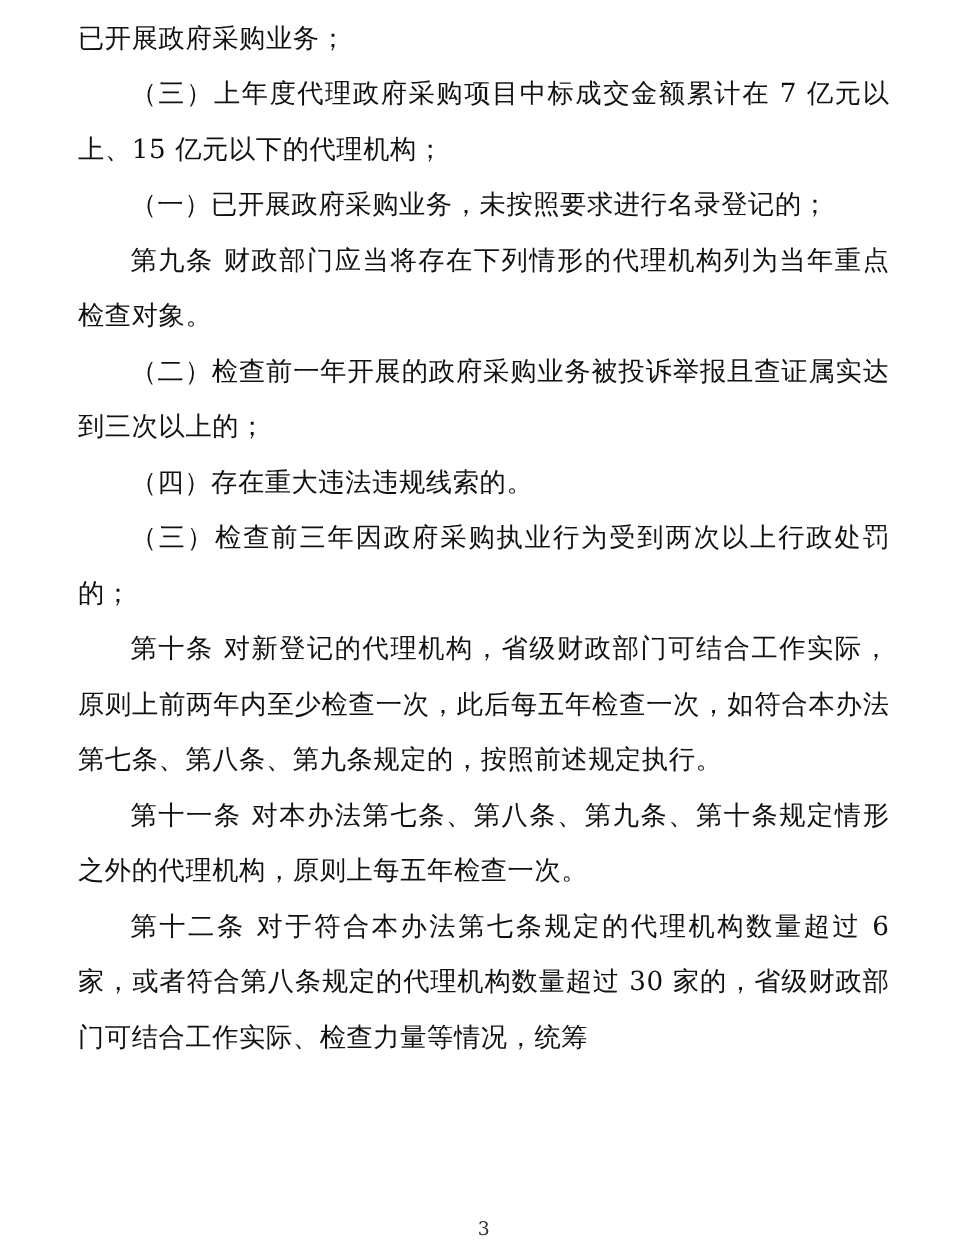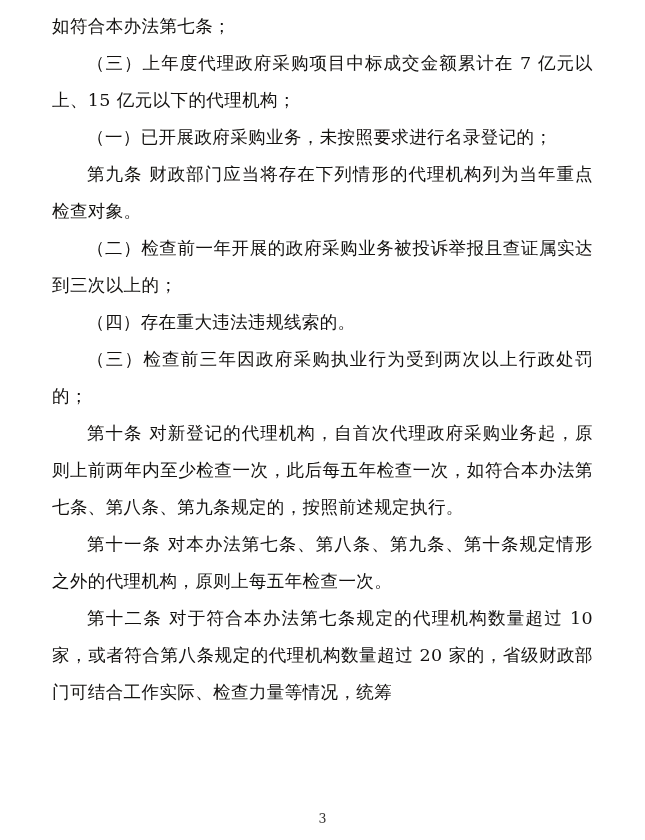--- a/index.html
+++ b/index.html
@@ -43,25 +43,25 @@
     font-size: 12.5px;
     color: #33312f;
     font-family: "DejaVu Serif", "Liberation Serif", serif;
   }
 </style>
 </head>
 <body>
 
 <div class="page">
 
-  <p class="para">如符合本办法第七条；</p>
+  <p class="para">已开展政府采购业务；</p>
   <p class="para indent">（三）上年度代理政府采购项目中标成交金额累计在 7 亿元以上、15 亿元以下的代理机构；</p>
   <p class="para indent">（一）已开展政府采购业务，未按照要求进行名录登记的；</p>
   <p class="para indent">第九条 财政部门应当将存在下列情形的代理机构列为当年重点检查对象。</p>
   <p class="para indent">（二）检查前一年开展的政府采购业务被投诉举报且查证属实达到三次以上的；</p>
   <p class="para indent">（四）存在重大违法违规线索的。</p>
   <p class="para indent">（三）检查前三年因政府采购执业行为受到两次以上行政处罚的；</p>
-  <p class="para indent">第十条 对新登记的代理机构，自首次代理政府采购业务起，原则上前两年内至少检查一次，此后每五年检查一次，如符合本办法第七条、第八条、第九条规定的，按照前述规定执行。</p>
+  <p class="para indent">第十条 对新登记的代理机构，省级财政部门可结合工作实际，原则上前两年内至少检查一次，此后每五年检查一次，如符合本办法第七条、第八条、第九条规定的，按照前述规定执行。</p>
   <p class="para indent">第十一条 对本办法第七条、第八条、第九条、第十条规定情形之外的代理机构，原则上每五年检查一次。</p>
-  <p class="para indent">第十二条 对于符合本办法第七条规定的代理机构数量超过 10 家，或者符合第八条规定的代理机构数量超过 20 家的，省级财政部门可结合工作实际、检查力量等情况，统筹</p>
+  <p class="para indent">第十二条 对于符合本办法第七条规定的代理机构数量超过 6 家，或者符合第八条规定的代理机构数量超过 30 家的，省级财政部门可结合工作实际、检查力量等情况，统筹</p>
 
   <div class="pagenum">3</div>
 </div>
 
 </body></html>

